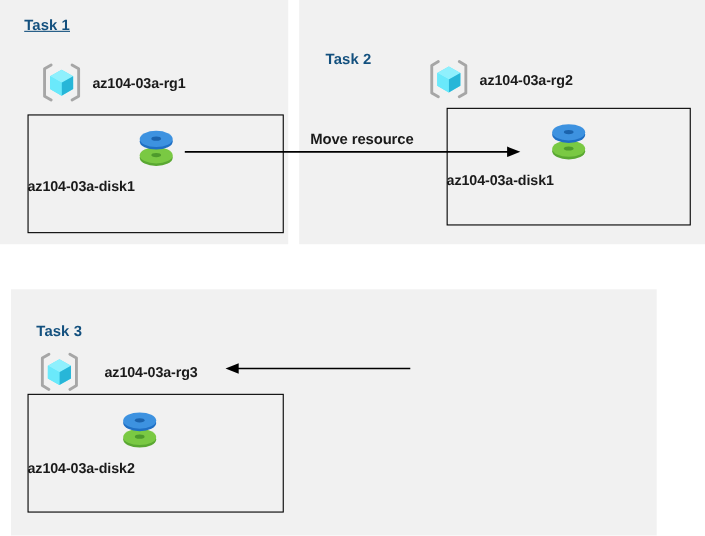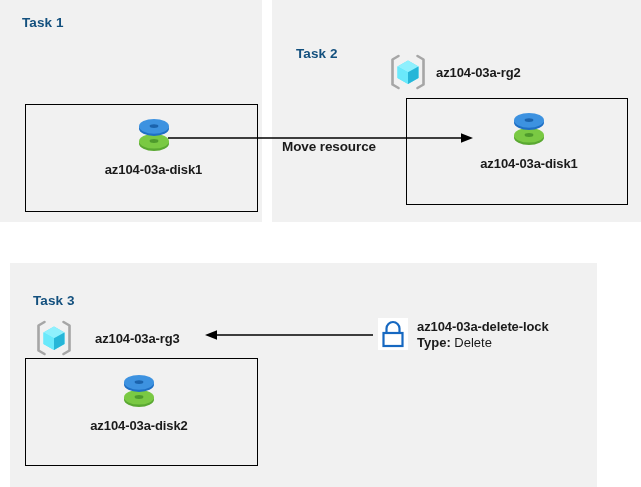--- a/index.html
+++ b/index.html
@@ -34,21 +34,21 @@
   #panel-task3 { left: 10px;  top: 263px; width: 587px; height: 224px; }
 
   .panel-title {
     position: absolute;
     font-size: 13.5px;
     font-weight: bold;
     color: #13507e;
     letter-spacing: 0.1px;
     white-space: nowrap;
   }
-  #title-task1 { left: 22px;  top: 15px;  }
+  #title-task1 { left: 22px;  top: 15px; text-decoration: underline;  }
   #title-task2 { left: 296px; top: 10px; margin-top: 36px;  }
   #title-task3 { left: 33px;  top: 277px; margin-top: 16px; }
 
   
   .resource-box {
     position: absolute;
     border: 1.4px solid #000000;
     background: transparent;
     box-sizing: border-box;
   }
@@ -70,21 +70,21 @@
 
   .rg-icon { width: 40px; height: 40px; display: block; flex: 0 0 auto; }
   .rg-label {
     font-size: 13px;
     font-weight: bold;
     color: #1a1a1a;
     letter-spacing: -0.1px;
   }
 
   
-  .disk-group { position: absolute; text-align: center; padding-left: 12px; }
+  .disk-group { position: absolute; text-align: left; }
   #disk-group-1 { left: 25px;  top: 114px; width: 233px; }
   #disk-group-2 { left: 406px; top: 108px; width: 222px; }
   #disk-group-3 { left: 25px;  top: 370px; width: 204px; }
 
   .disk-icon { width: 46px; height: 42px; display: block; margin: 0 auto; }
   .disk-label {
     margin-top: 6px;
     font-size: 13px;
     font-weight: bold;
     color: #1a1a1a;
@@ -97,21 +97,20 @@
   #arrow-move      { left: 168px; top: 128px; width: 305px; height: 22px; }
   #arrow-lock      { left: 205px; top: 326px; width: 168px; height: 20px; }
 
   .arrow-caption {
     position: absolute;
     font-size: 13.5px;
     font-weight: bold;
     color: #1a1a1a;
     white-space: nowrap;
     letter-spacing: -0.1px;
-    margin-top: 20px;
   }
   #caption-move { left: 282px; top: 119px; }
 
   
   #lock-group {
     position: absolute;
     left: 378px;
     top: 318px;
     display: flex;
     align-items: flex-start;
@@ -137,20 +136,33 @@
   .lock-type-val { font-weight: normal; }
 </style>
 </head>
 <body>
 
 <div class="canvas">
 
   <div class="panel" id="panel-task1"></div>
   <div class="panel-title" id="title-task1">Task 1</div>
 
+  <div class="rg-row" id="rg-row-1">
+    <span class="rg-icon-wrap">
+      <svg class="rg-icon" viewBox="0 0 40 40" xmlns="http://www.w3.org/2000/svg">
+        <path d="M10.5 4 L4.5 7.5 L4.5 32.5 L10.5 36" fill="none" stroke="#a6a6a6" stroke-width="2.6" stroke-linecap="round" stroke-linejoin="round"></path>
+        <path d="M29.5 4 L35.5 7.5 L35.5 32.5 L29.5 36" fill="none" stroke="#a6a6a6" stroke-width="2.6" stroke-linecap="round" stroke-linejoin="round"></path>
+        <path d="M20 8.5 L30.5 14.4 L30.5 26 L20 32 L9.5 26 L9.5 14.4 Z" fill="#5fe6fb"></path>
+        <path d="M20 8.5 L30.5 14.4 L20 20.3 L9.5 14.4 Z" fill="#8ff0fd"></path>
+        <path d="M20 20.3 L30.5 14.4 L30.5 26 L20 32 Z" fill="#27b6d8"></path>
+        <path d="M20 20.3 L20 32 L9.5 26 L9.5 14.4 Z" fill="#6ae9fb"></path>
+      </svg>
+    </span>
+    <span class="rg-label">az104-03a-rg1</span>
+  </div>
 
   <div class="resource-box" id="box-task1"></div>
 
   <div class="disk-group" id="disk-group-1">
     <span>
       <svg class="disk-icon" viewBox="0 0 46 42" xmlns="http://www.w3.org/2000/svg">
         <ellipse cx="23" cy="29.5" rx="15" ry="7.4" fill="#5aa832"></ellipse>
         <ellipse cx="23" cy="27.2" rx="15" ry="7.4" fill="#7ac943"></ellipse>
         <ellipse cx="23" cy="27.0" rx="4.4" ry="1.9" fill="#4e9a2c"></ellipse>
         <ellipse cx="23" cy="14.6" rx="15" ry="7.4" fill="#1f6fc4"></ellipse>
@@ -232,30 +244,14 @@
       </svg>
     </span>
     <div class="disk-label">az104-03a-disk2</div>
   </div>
 
   <svg class="arrow-svg" id="arrow-lock" viewBox="0 0 168 20" xmlns="http://www.w3.org/2000/svg">
     <line x1="168" y1="9" x2="11" y2="9" stroke="#000000" stroke-width="1.5"></line>
     <polygon points="0,9 12,4.2 12,13.8" fill="#000000"></polygon>
   </svg>
 
-  <div id="lock-group">
-    <span>
-      <svg class="lock-icon" viewBox="0 0 30 32" xmlns="http://www.w3.org/2000/svg">
-        <rect x="0" y="0" width="30" height="32" fill="#ffffff"></rect>
-        <path d="M8.5 15 L8.5 10.5 A6.5 6.5 0 0 1 21.5 10.5 L21.5 15" fill="none" stroke="#1668c1" stroke-width="2.2"></path>
-        <rect x="5.5" y="15" width="19" height="13" fill="none" stroke="#1668c1" stroke-width="2.2"></rect>
-      </svg>
-    </span>
-    <div class="lock-text">
-      <div class="lock-name">az104-03a-delete-lock</div>
-      <div class="lock-type-row">
-        <span class="lock-type-key">Type:</span>
-        <span class="lock-type-val">Delete</span>
-      </div>
-    </div>
-  </div>
 
 </div>
 
 </body></html>

